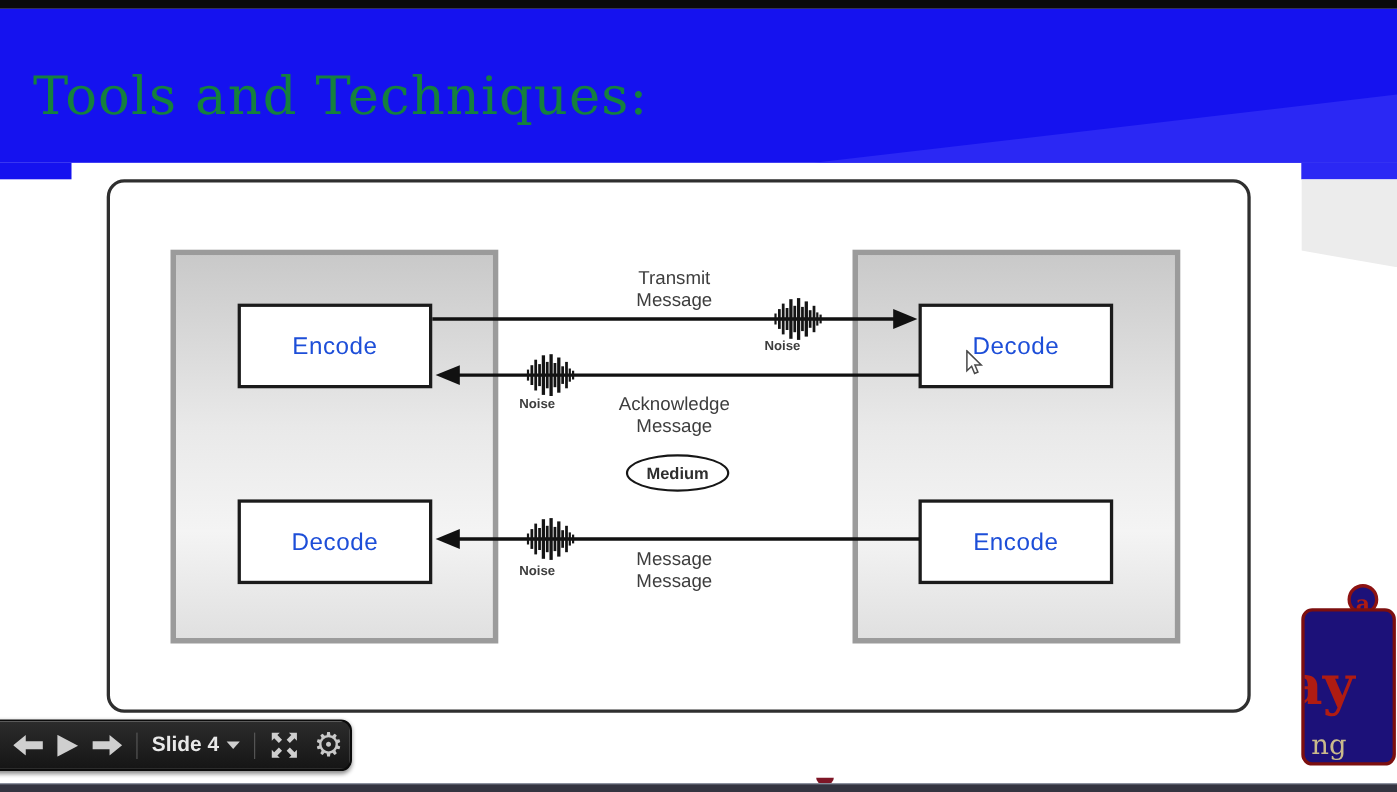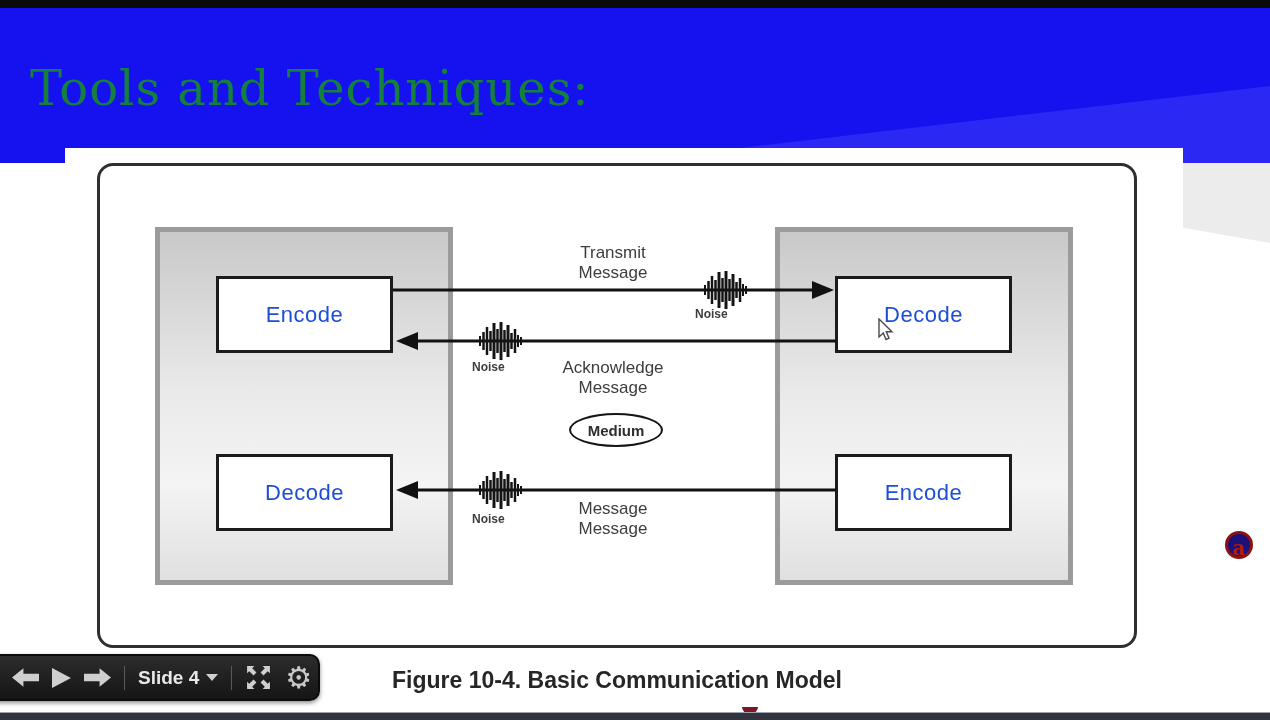--- a/index.html
+++ b/index.html
@@ -132,21 +132,20 @@
   <div class="noise-label" style="left:472px;top:360px;">Noise</div>
 
   <div class="medium-oval">Medium</div>
 
   <div class="flow-label" style="left:533px;top:499px;width:160px;">
     <div>Message</div>
     <div>Message</div>
   </div>
   <div class="noise-label" style="left:472px;top:512px;">Noise</div>
 
-  <div class="fig-caption">Figure 10-4. Basic Communication Model</div>
 
   <div class="toolbar">
     <div class="tb-btn">
       <svg width="27" height="19" viewBox="0 0 26 18">
         <polygon points="11,0 0,9 11,18 11,12.5 26,12.5 26,5.5 11,5.5" fill="#cfcfcf"></polygon>
       </svg>
     </div>
     <div class="tb-btn">
       <svg width="19" height="20" viewBox="0 0 18 19">
         <polygon points="0,0 18,9.5 0,19" fill="#cfcfcf"></polygon>
@@ -179,19 +178,23 @@
     </div>
   </div>
 
   <div class="red-tick"></div>
   <div class="bottom-strip"></div>
 
   <div class="logo">
     <div class="logo-tab">
       <span>a</span>
     </div>
+    <div class="logo-body">
+      <div class="logo-big">ay</div>
+      <div class="logo-small">ng</div>
+    </div>
   </div>
 
   <svg class="cursor" width="16" height="23" viewBox="0 0 16 23">
     <path d="M1 1 L1 19 L5.3 15 L8 21.5 L11 20.2 L8.3 13.8 L14 13.8 Z" fill="#ffffff" stroke="#4a4a4a" stroke-width="1.4"></path>
   </svg>
 
 </div>
 
 </body></html>

